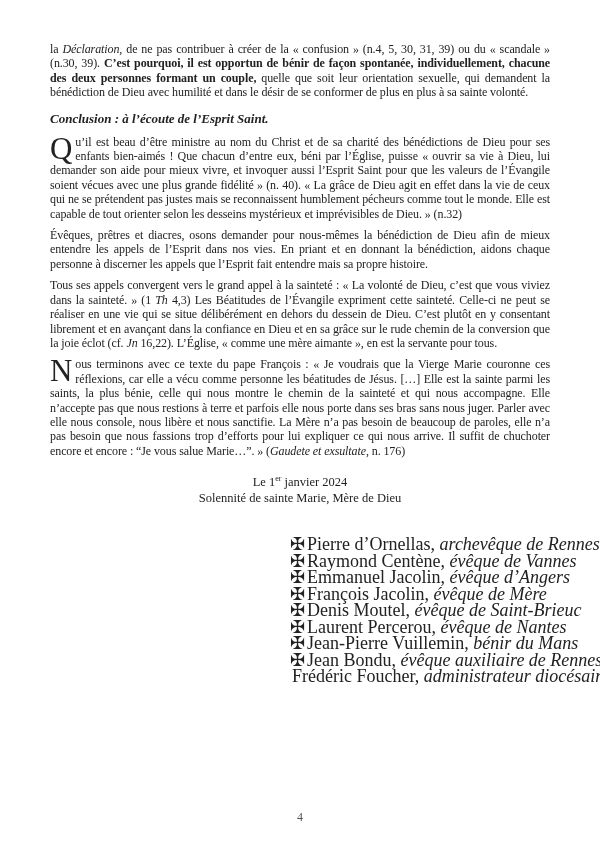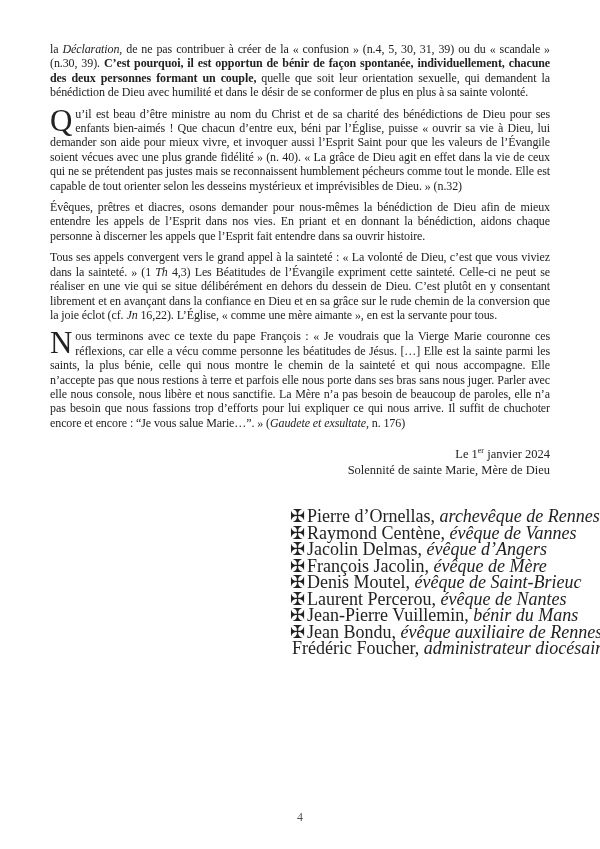--- a/index.html
+++ b/index.html
@@ -38,21 +38,21 @@
     float: left;
     font-size: 31px;
     line-height: 26px;
     padding: 1px 3px 0 0;
   }
   .dateblock { margin-top: 16px; }
   .dateblock p {
     font-size: 12.5px;
     line-height: 16px;
     margin: 0;
-    text-align: right;
+    text-align: center;
   }
   sup { font-size: 8px; vertical-align: super; line-height: 0; }
   .signatures { margin-top: 30px; margin-left: 240px; }
   .sig {
     font-size: 18px;
     line-height: 16.5px;
     white-space: nowrap;
   }
   .cross { margin-right: 2px; }
   .sig-title { font-style: italic; }
@@ -67,38 +67,39 @@
   }
 </style>
 </head>
 <body>
 
 <div class="page">
   <div class="content">
 
     <p class="body"><span>la </span><span class="it">Déclaration</span><span>, de ne pas contribuer à créer de la « confusion » (n.4, 5, 30, 31, 39) ou du « scandale » (n.30, 39). </span><span class="bold">C’est pourquoi, il est opportun de bénir de façon spontanée, individuellement, chacune des deux personnes formant un couple,</span><span> quelle que soit leur orientation sexuelle, qui demandent la bénédiction de Dieu avec humilité et dans le désir de se conformer de plus en plus à sa sainte volonté.</span></p>
 
+    <div class="heading">Conclusion : à l’écoute de l’Esprit Saint.</div>
 
     <p class="body"><span class="dropcap">Q</span><span>u’il est beau d’être ministre au nom du Christ et de sa charité des bénédictions de Dieu pour ses enfants bien-aimés ! Que chacun d’entre eux, béni par l’Église, puisse « ouvrir sa vie à Dieu, lui demander son aide pour mieux vivre, et invoquer aussi l’Esprit Saint pour que les valeurs de l’Évangile soient vécues avec une plus grande fidélité » (n. 40). « La grâce de Dieu agit en effet dans la vie de ceux qui ne se prétendent pas justes mais se reconnaissent humblement pécheurs comme tout le monde. Elle est capable de tout orienter selon les desseins mystérieux et imprévisibles de Dieu. » (n.32)</span></p>
 
-    <p class="body"><span>Évêques, prêtres et diacres, osons demander pour nous-mêmes la bénédiction de Dieu afin de mieux entendre les appels de l’Esprit dans nos vies. En priant et en donnant la bénédiction, aidons chaque personne à discerner les appels que l’Esprit fait entendre dans sa ouvrir histoire.</span></p>
+    <p class="body"><span>Évêques, prêtres et diacres, osons demander pour nous-mêmes la bénédiction de Dieu afin de mieux entendre les appels de l’Esprit dans nos vies. En priant et en donnant la bénédiction, aidons chaque personne à discerner les appels que l’Esprit fait entendre mais sa propre histoire.</span></p>
 
     <p class="body"><span>Tous ses appels convergent vers le grand appel à la sainteté : « La volonté de Dieu, c’est que vous viviez dans la sainteté. » (1 </span><span class="it">Th</span><span> 4,3) Les Béatitudes de l’Évangile expriment cette sainteté. Celle-ci ne peut se réaliser en une vie qui se situe délibérément en dehors du dessein de Dieu. C’est plutôt en y consentant librement et en avançant dans la confiance en Dieu et en sa grâce sur le rude chemin de la conversion que la joie éclot (cf. </span><span class="it">Jn</span><span> 16,22). L’Église, « comme une mère aimante », en est la servante pour tous.</span></p>
 
     <p class="body"><span class="dropcap">N</span><span>ous terminons avec ce texte du pape François : « Je voudrais que la Vierge Marie couronne ces réflexions, car elle a vécu comme personne les béatitudes de Jésus. […] Elle est la sainte parmi les saints, la plus bénie, celle qui nous montre le chemin de la sainteté et qui nous accompagne. Elle n’accepte pas que nous restions à terre et parfois elle nous porte dans ses bras sans nous juger. Parler avec elle nous console, nous libère et nous sanctifie. La Mère n’a pas besoin de beaucoup de paroles, elle n’a pas besoin que nous fassions trop d’efforts pour lui expliquer ce qui nous arrive. Il suffit de chuchoter encore et encore : “Je vous salue Marie…”. » (</span><span class="it">Gaudete et exsultate</span><span>, n. 176)</span></p>
 
     <div class="dateblock">
       <p><span>Le 1</span><sup>er</sup><span> janvier 2024</span></p>
       <p>Solennité de sainte Marie, Mère de Dieu</p>
     </div>
 
     <div class="signatures">
       <div class="sig"><span class="cross">✠</span><span>Pierre d’Ornellas,</span> <span class="sig-title">archevêque de Rennes</span></div>
       <div class="sig"><span class="cross">✠</span><span>Raymond Centène,</span> <span class="sig-title">évêque de Vannes</span></div>
-      <div class="sig"><span class="cross">✠</span><span>Jacolin Delmas,</span> <span class="sig-title">évêque d’Angers</span></div>
+      <div class="sig"><span class="cross">✠</span><span>Emmanuel Jacolin,</span> <span class="sig-title">évêque d’Angers</span></div>
       <div class="sig"><span class="cross">✠</span><span>François Jacolin,</span> <span class="sig-title">évêque de Mère</span></div>
       <div class="sig"><span class="cross">✠</span><span>Denis Moutel,</span> <span class="sig-title">évêque de Saint-Brieuc</span></div>
       <div class="sig"><span class="cross">✠</span><span>Laurent Percerou,</span> <span class="sig-title">évêque de Nantes</span></div>
       <div class="sig"><span class="cross">✠</span><span>Jean-Pierre Vuillemin,</span> <span class="sig-title">bénir du Mans</span></div>
       <div class="sig"><span class="cross">✠</span><span>Jean Bondu,</span> <span class="sig-title">évêque auxiliaire de Rennes</span></div>
       <div class="sig"><span class="cross"></span><span>Frédéric Foucher,</span> <span class="sig-title">administrateur diocésain de Laval</span></div>
     </div>
 
   </div>
 

